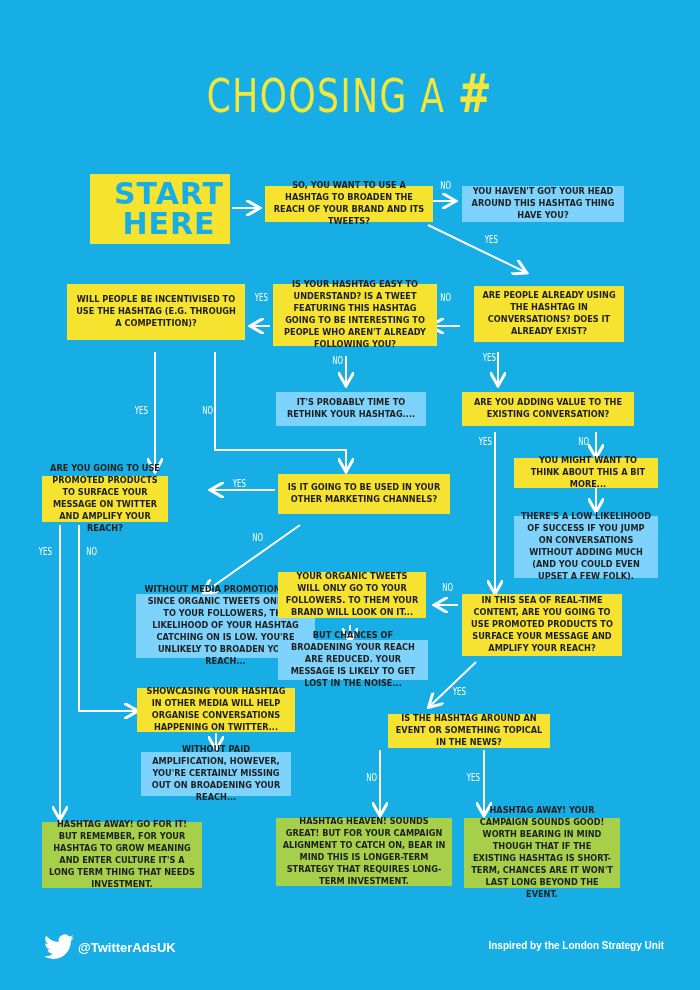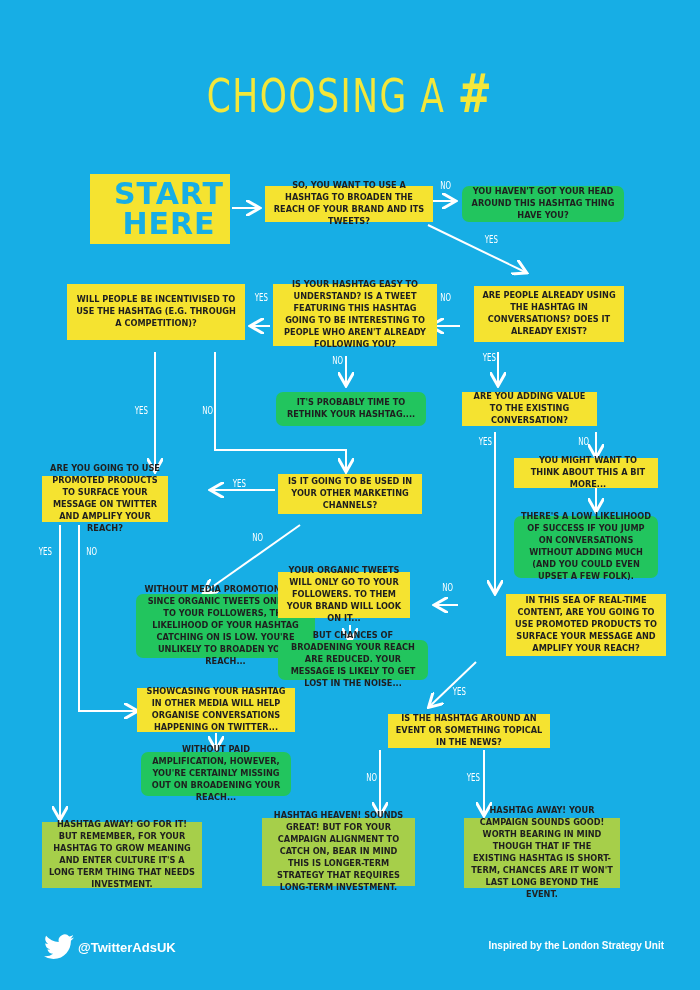--- a/index.html
+++ b/index.html
@@ -1,21 +1,21 @@
 <!DOCTYPE html>
 <html><head>
 <meta charset="utf-8">
 <style>
   html,body{margin:0;padding:0;}
   body{width:700px;height:990px;background:#17aee5;position:relative;overflow:hidden;font-family:"Liberation Sans",sans-serif;}
   .title{position:absolute;left:0;width:700px;top:62px;text-align:center;color:#f4e73a;font-family:"DejaVu Sans",sans-serif;font-size:46px;font-weight:normal;letter-spacing:2px;transform:scaleX(0.75);}
   .title .hash{font-weight:bold;font-size:54px;}
   .box{position:absolute;display:flex;align-items:center;justify-content:center;text-align:center;font-family:"DejaVu Sans",sans-serif;font-weight:bold;font-size:8.2px;line-height:1.45;color:#1f1f1f;padding:4px 6px;box-sizing:border-box;text-transform:uppercase;}
   .y{background:#f5e330;}
-  .p{background:#22c55e;border-radius:7px;}
+  .p{background:#7dd3fc;}
   .g{background:#a6cf4a;}
   .start{font-size:30px;color:#17aee5;font-weight:bold;letter-spacing:1px;line-height:1;}
   .lbl{position:absolute;color:#fff;font-family:"DejaVu Sans",sans-serif;font-size:10px;transform:scaleX(0.7);}
   svg.lines{position:absolute;left:0;top:0;}
   .footer-l{position:absolute;left:78px;top:940px;color:#fff;font-size:13px;font-weight:bold;}
   .footer-r{position:absolute;right:36px;top:940px;color:#fff;font-size:10px;font-weight:bold;}
   .bird{position:absolute;left:44px;top:934px;}
 </style>
 </head>
 <body>
@@ -70,65 +70,65 @@
 <div class="box y" style="left:273px;top:284px;width:164px;height:62px;">
     <span>IS YOUR HASHTAG EASY TO UNDERSTAND? IS A TWEET FEATURING THIS HASHTAG GOING TO BE INTERESTING TO PEOPLE WHO AREN'T ALREADY FOLLOWING YOU?</span>
   </div>
 <div class="box y" style="left:474px;top:286px;width:150px;height:56px;">
     <span>ARE PEOPLE ALREADY USING THE HASHTAG IN CONVERSATIONS? DOES IT ALREADY EXIST?</span>
   </div>
 
 <div class="box p" style="left:276px;top:392px;width:150px;height:34px;">
     <span>IT'S PROBABLY TIME TO RETHINK YOUR HASHTAG....</span>
   </div>
-<div class="box y" style="left:462px;top:392px;width:135px;height:34px;">
+<div class="box y" style="left:462px;top:392px;width:172px;height:34px;">
     <span>ARE YOU ADDING VALUE TO THE EXISTING CONVERSATION?</span>
   </div>
 
 <div class="box y" style="left:514px;top:458px;width:144px;height:30px;padding-left:10px;">
     <span>YOU MIGHT WANT TO THINK ABOUT THIS A BIT MORE...</span>
   </div>
 <div class="box p" style="left:514px;top:516px;width:144px;height:62px;">
     <span>THERE'S A LOW LIKELIHOOD OF SUCCESS IF YOU JUMP ON CONVERSATIONS WITHOUT ADDING MUCH (AND YOU COULD EVEN UPSET A FEW FOLK).</span>
   </div>
 
 <div class="box y" style="left:42px;top:476px;width:126px;height:46px;">
     <span>ARE YOU GOING TO USE PROMOTED PRODUCTS TO SURFACE YOUR MESSAGE ON TWITTER AND AMPLIFY YOUR REACH?</span>
   </div>
-<div class="box y" style="left:278px;top:474px;width:144px;height:40px;">
+<div class="box y" style="left:278px;top:474px;width:172px;height:40px;">
     <span>IS IT GOING TO BE USED IN YOUR OTHER MARKETING CHANNELS?</span>
   </div>
 
 <div class="box p" style="left:92px;top:594px;width:179px;height:64px;margin-left:44px;">
     <span>WITHOUT MEDIA PROMOTION, AND SINCE ORGANIC TWEETS ONLY GO TO YOUR FOLLOWERS, THE LIKELIHOOD OF YOUR HASHTAG CATCHING ON IS LOW. YOU'RE UNLIKELY TO BROADEN YOUR REACH...</span>
   </div>
-<div class="box y" style="left:278px;top:572px;width:132px;height:46px;">
+<div class="box y" style="left:278px;top:572px;width:148px;height:46px;">
     <span>YOUR ORGANIC TWEETS WILL ONLY GO TO YOUR FOLLOWERS. TO THEM YOUR BRAND WILL LOOK ON IT...</span>
   </div>
 <div class="box p" style="left:278px;top:640px;width:150px;height:40px;">
     <span>BUT CHANCES OF BROADENING YOUR REACH ARE REDUCED. YOUR MESSAGE IS LIKELY TO GET LOST IN THE NOISE...</span>
   </div>
-<div class="box y" style="left:462px;top:594px;width:160px;height:62px;margin-left:44px;">
+<div class="box y" style="left:462px;top:594px;width:160px;height:62px;">
     <span>IN THIS SEA OF REAL-TIME CONTENT, ARE YOU GOING TO USE PROMOTED PRODUCTS TO SURFACE YOUR MESSAGE AND AMPLIFY YOUR REACH?</span>
   </div>
 
 <div class="box y" style="left:137px;top:688px;width:158px;height:44px;">
     <span>SHOWCASING YOUR HASHTAG IN OTHER MEDIA WILL HELP ORGANISE CONVERSATIONS HAPPENING ON TWITTER...</span>
   </div>
 <div class="box p" style="left:141px;top:752px;width:150px;height:44px;">
     <span>WITHOUT PAID AMPLIFICATION, HOWEVER, YOU'RE CERTAINLY MISSING OUT ON BROADENING YOUR REACH...</span>
   </div>
 <div class="box y" style="left:348px;top:714px;width:162px;height:34px;margin-left:40px;">
     <span>IS THE HASHTAG AROUND AN EVENT OR SOMETHING TOPICAL IN THE NEWS?</span>
   </div>
 
 <div class="box g" style="left:42px;top:822px;width:160px;height:66px;">
     <span>HASHTAG AWAY! GO FOR IT! BUT REMEMBER, FOR YOUR HASHTAG TO GROW MEANING AND ENTER CULTURE IT'S A LONG TERM THING THAT NEEDS INVESTMENT.</span>
   </div>
-<div class="box g" style="left:262px;top:818px;width:153px;height:68px;">
+<div class="box g" style="left:276px;top:818px;width:176px;height:68px;">
     <span>HASHTAG HEAVEN! SOUNDS GREAT! BUT FOR YOUR CAMPAIGN ALIGNMENT TO CATCH ON, BEAR IN MIND THIS IS LONGER-TERM STRATEGY THAT REQUIRES LONG-TERM INVESTMENT.</span>
   </div>
 <div class="box g" style="left:464px;top:818px;width:156px;height:70px;">
     <span>HASHTAG AWAY! YOUR CAMPAIGN SOUNDS GOOD! WORTH BEARING IN MIND THOUGH THAT IF THE EXISTING HASHTAG IS SHORT-TERM, CHANCES ARE IT WON'T LAST LONG BEYOND THE EVENT.</span>
   </div>
 
 <span class="lbl" style="left:438px;top:180px;">NO</span>
 <span class="lbl" style="left:482px;top:234px;">YES</span>
 <span class="lbl" style="left:438px;top:292px;">NO</span>
 <span class="lbl" style="left:252px;top:292px;">YES</span>

